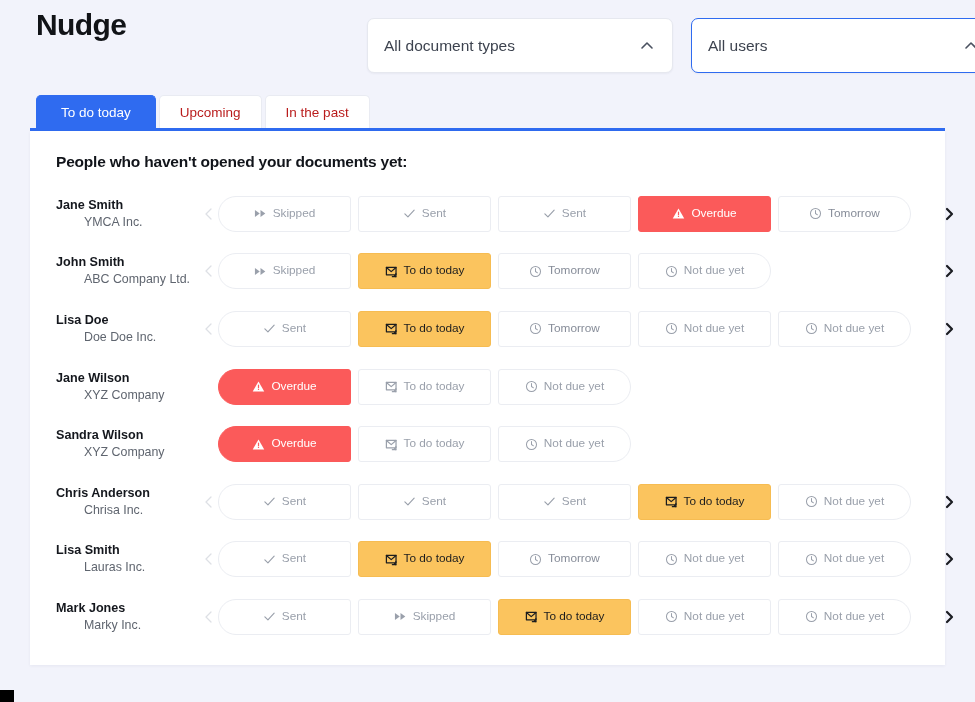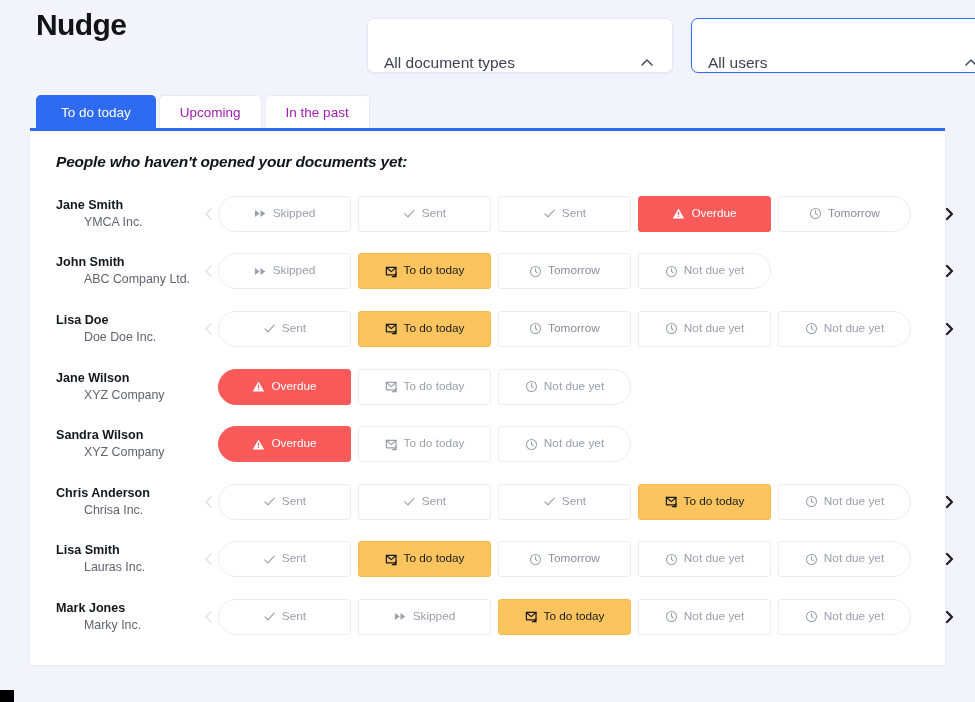--- a/index.html
+++ b/index.html
@@ -15,36 +15,36 @@
   .header { position: absolute; left: 0; top: 0; width: 975px; height: 90px; }
   .brand {
     position: absolute; left: 36px; top: 8px;
     font-size: 30px; font-weight: 700; color: #111317;
     letter-spacing: -0.6px;
   }
   .filters { position: absolute; left: 367px; top: 18px; display: flex; gap: 18px; }
   .select {
     position: relative; width: 306px; height: 55px;
     background: #ffffff; border: 1px solid #e6e8ef; border-radius: 7px;
-    display: flex; align-items: flex-end; padding: 0 16px;
+    display: flex; align-items: center; padding: 0 16px;
     box-shadow: 0 1px 2px rgba(30,40,80,0.05);
   }
   .select.focused { border: 1.6px solid #2f6bf0; }
   .select .sel-label {
     font-size: 15.5px; color: #3d434f; flex: 1;
   }
   .chev-up { width: 18px; height: 18px; flex: 0 0 auto; }
   .chev-up svg { display: block; }
 
   
   .tabs { position: absolute; left: 36px; top: 95px; display: flex; align-items: flex-end; }
   .tab {
     height: 34px; padding: 0 20px;
     display: flex; align-items: center; justify-content: center;
-    font-size: 13.5px; color: #a21caf;
+    font-size: 13.5px; color: #b91c1c;
     background: #ffffff; border-radius: 5px 5px 0 0;
     border: 1px solid #e9ebf2; border-bottom: none;
     margin-right: 3px;
   }
   .tab.active {
     background: #2f6bf0; color: #ffffff; border-color: #2f6bf0;
     font-weight: 400; padding: 0 24px;
   }
   .tabs-underline {
     position: absolute; left: 30px; top: 128px; width: 915px; height: 3px;
@@ -54,21 +54,20 @@
   
   .card {
     position: absolute; left: 30px; top: 131px; width: 915px; height: 534px;
     background: #ffffff;
     box-shadow: 0 1px 3px rgba(30,40,80,0.06);
   }
   .card-title {
     position: absolute; left: 26px; top: 22px;
     font-size: 15.5px; font-weight: 700; color: #11141a;
     letter-spacing: -0.2px;
-    font-style: italic;
   }
 
   
   .rows { position: absolute; left: 0; top: 54px; width: 915px; }
   .row { position: relative; height: 57.6px; }
   .person {
     position: absolute; left: 26px; top: 50%; transform: translateY(-50%);
     width: 150px;
   }
   .person-name { font-size: 12.6px; font-weight: 700; color: #14171d; line-height: 1.35; }

